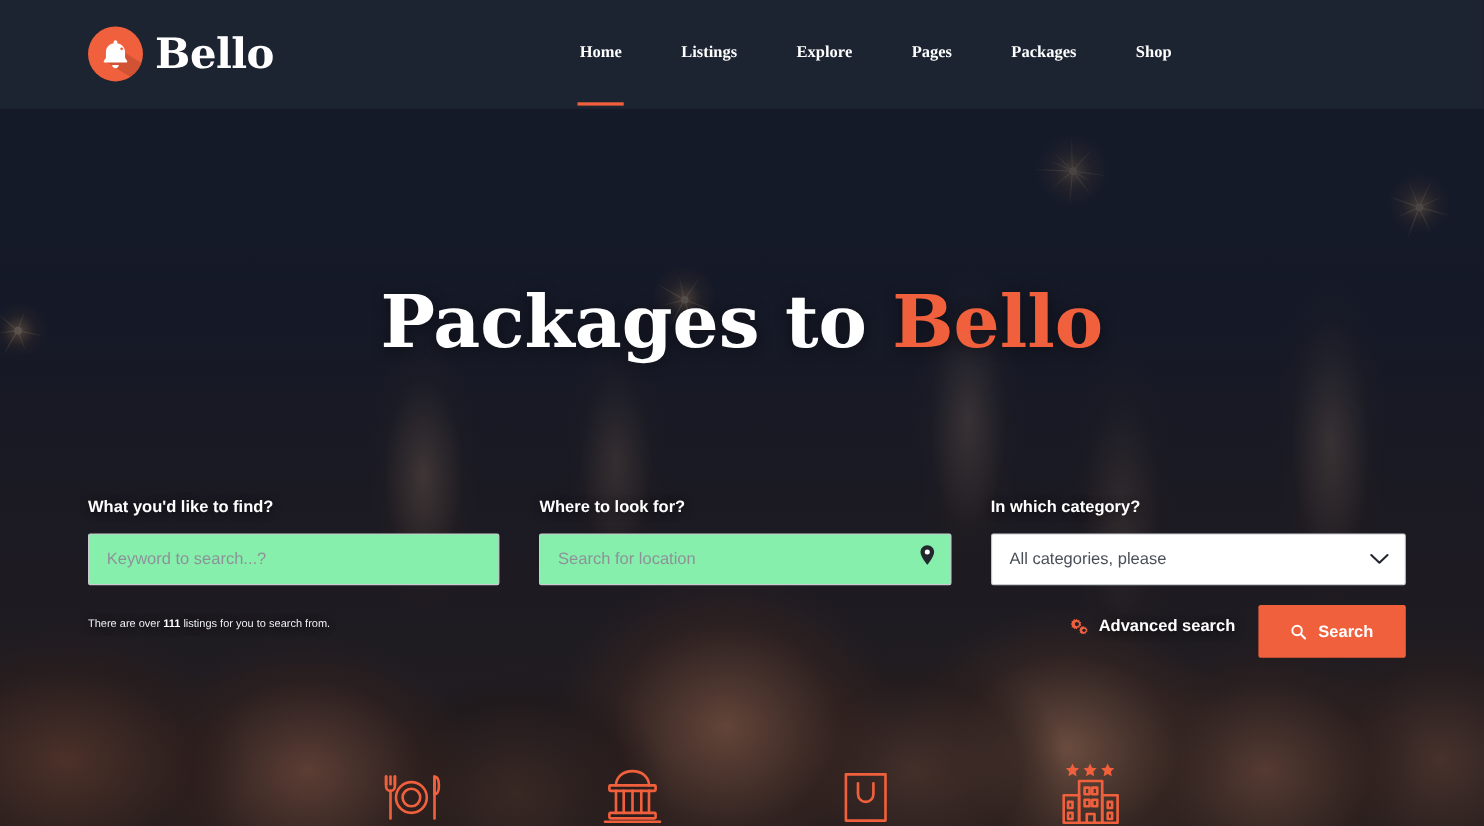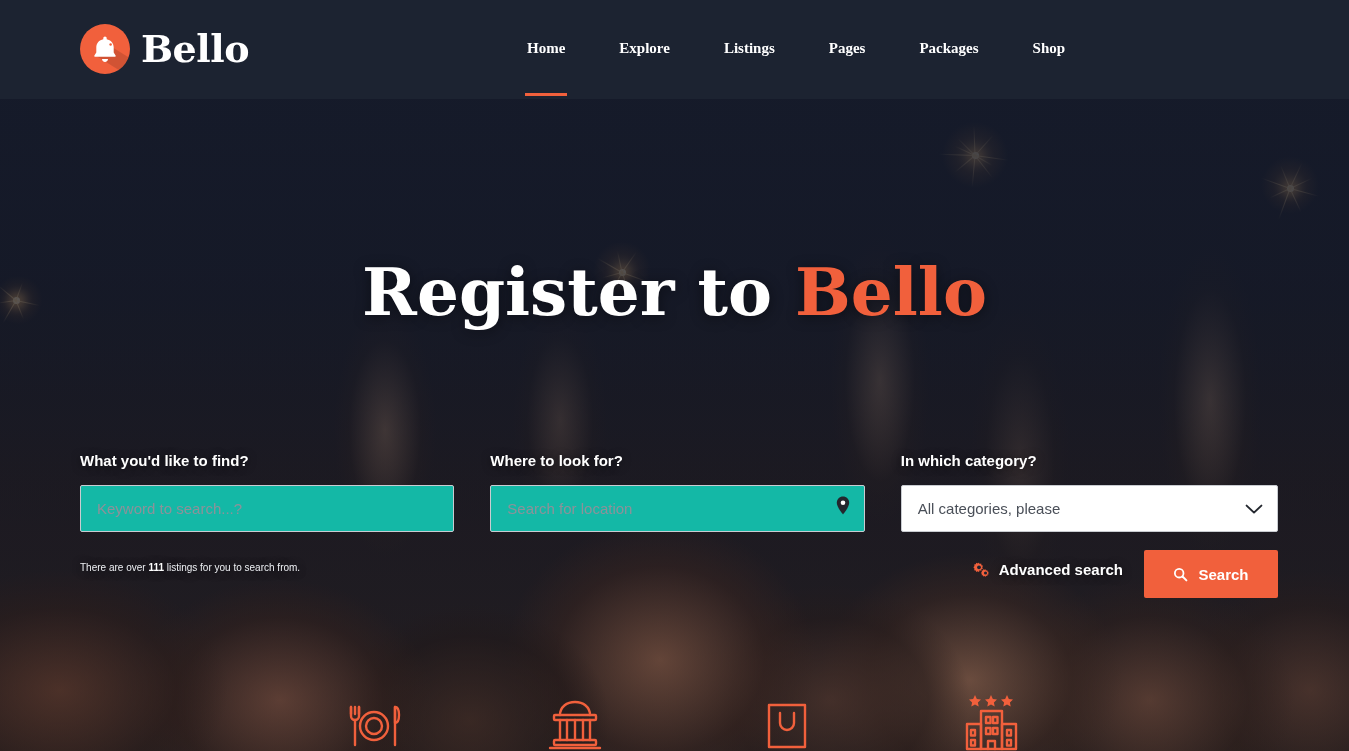--- a/index.html
+++ b/index.html
@@ -244,21 +244,21 @@
   .field-label {
     color: #ffffff;
     font-size: 15px;
     font-weight: 700;
     margin-bottom: 16px;
     text-shadow: 0 1px 8px rgba(0,0,0,0.55);
   }
   .field-input {
     width: 100%;
     height: 47px;
-    background: #14b8a6;
+    background: #86efac;
     border: 1px solid #c9ccd1;
     border-radius: 2px;
     padding: 0 40px 0 16px;
     font-family: "Liberation Sans", sans-serif;
     font-size: 15px;
     color: #4a4f58;
     outline: none;
   }
   .field-input::placeholder { color: #8d9299; }
   .field-select {
@@ -409,31 +409,31 @@
           <path d="M14 2.6c-.95 0-1.7.75-1.7 1.65v1.0C8.2 6.0 5.3 9.3 5.3 13.4v5.1l-1.9 3.0c-.35.55.05 1.3.72 1.3h19.76c.67 0 1.07-.75.72-1.3l-1.9-3.0v-5.1c0-4.1-2.9-7.4-7.0-8.15v-1.0c0-.9-.75-1.65-1.7-1.65z" fill="#ffffff"></path>
           <path d="M11.0 25.0h6.0c0 1.65-1.35 3.0-3.0 3.0s-3.0-1.35-3.0-3.0z" fill="#ffffff"></path>
           <circle cx="19.6" cy="10.4" r="1.25" fill="#f1603c"></circle>
         </svg>
       </div>
       <span class="logo-text">Bello</span>
     </div>
 
     <nav class="nav">
       <div class="nav-item active">Home</div>
+      <div class="nav-item">Listings</div>
       <div class="nav-item">Explore</div>
-      <div class="nav-item">Listings</div>
       <div class="nav-item">Pages</div>
       <div class="nav-item">Packages</div>
       <div class="nav-item">Shop</div>
     </nav>
 
   </div>
 
   <h1 class="hero-title">
-    <span>Register to </span><span class="accent">Bello</span>
+    <span>Packages to </span><span class="accent">Bello</span>
   </h1>
 
   <div class="form-wrap">
     <div class="form-row">
 
       <div class="field f1">
         <div class="field-label">What you'd like to find?</div>
         <input class="field-input" type="text" placeholder="Keyword to search...?" style="">
       </div>
 

